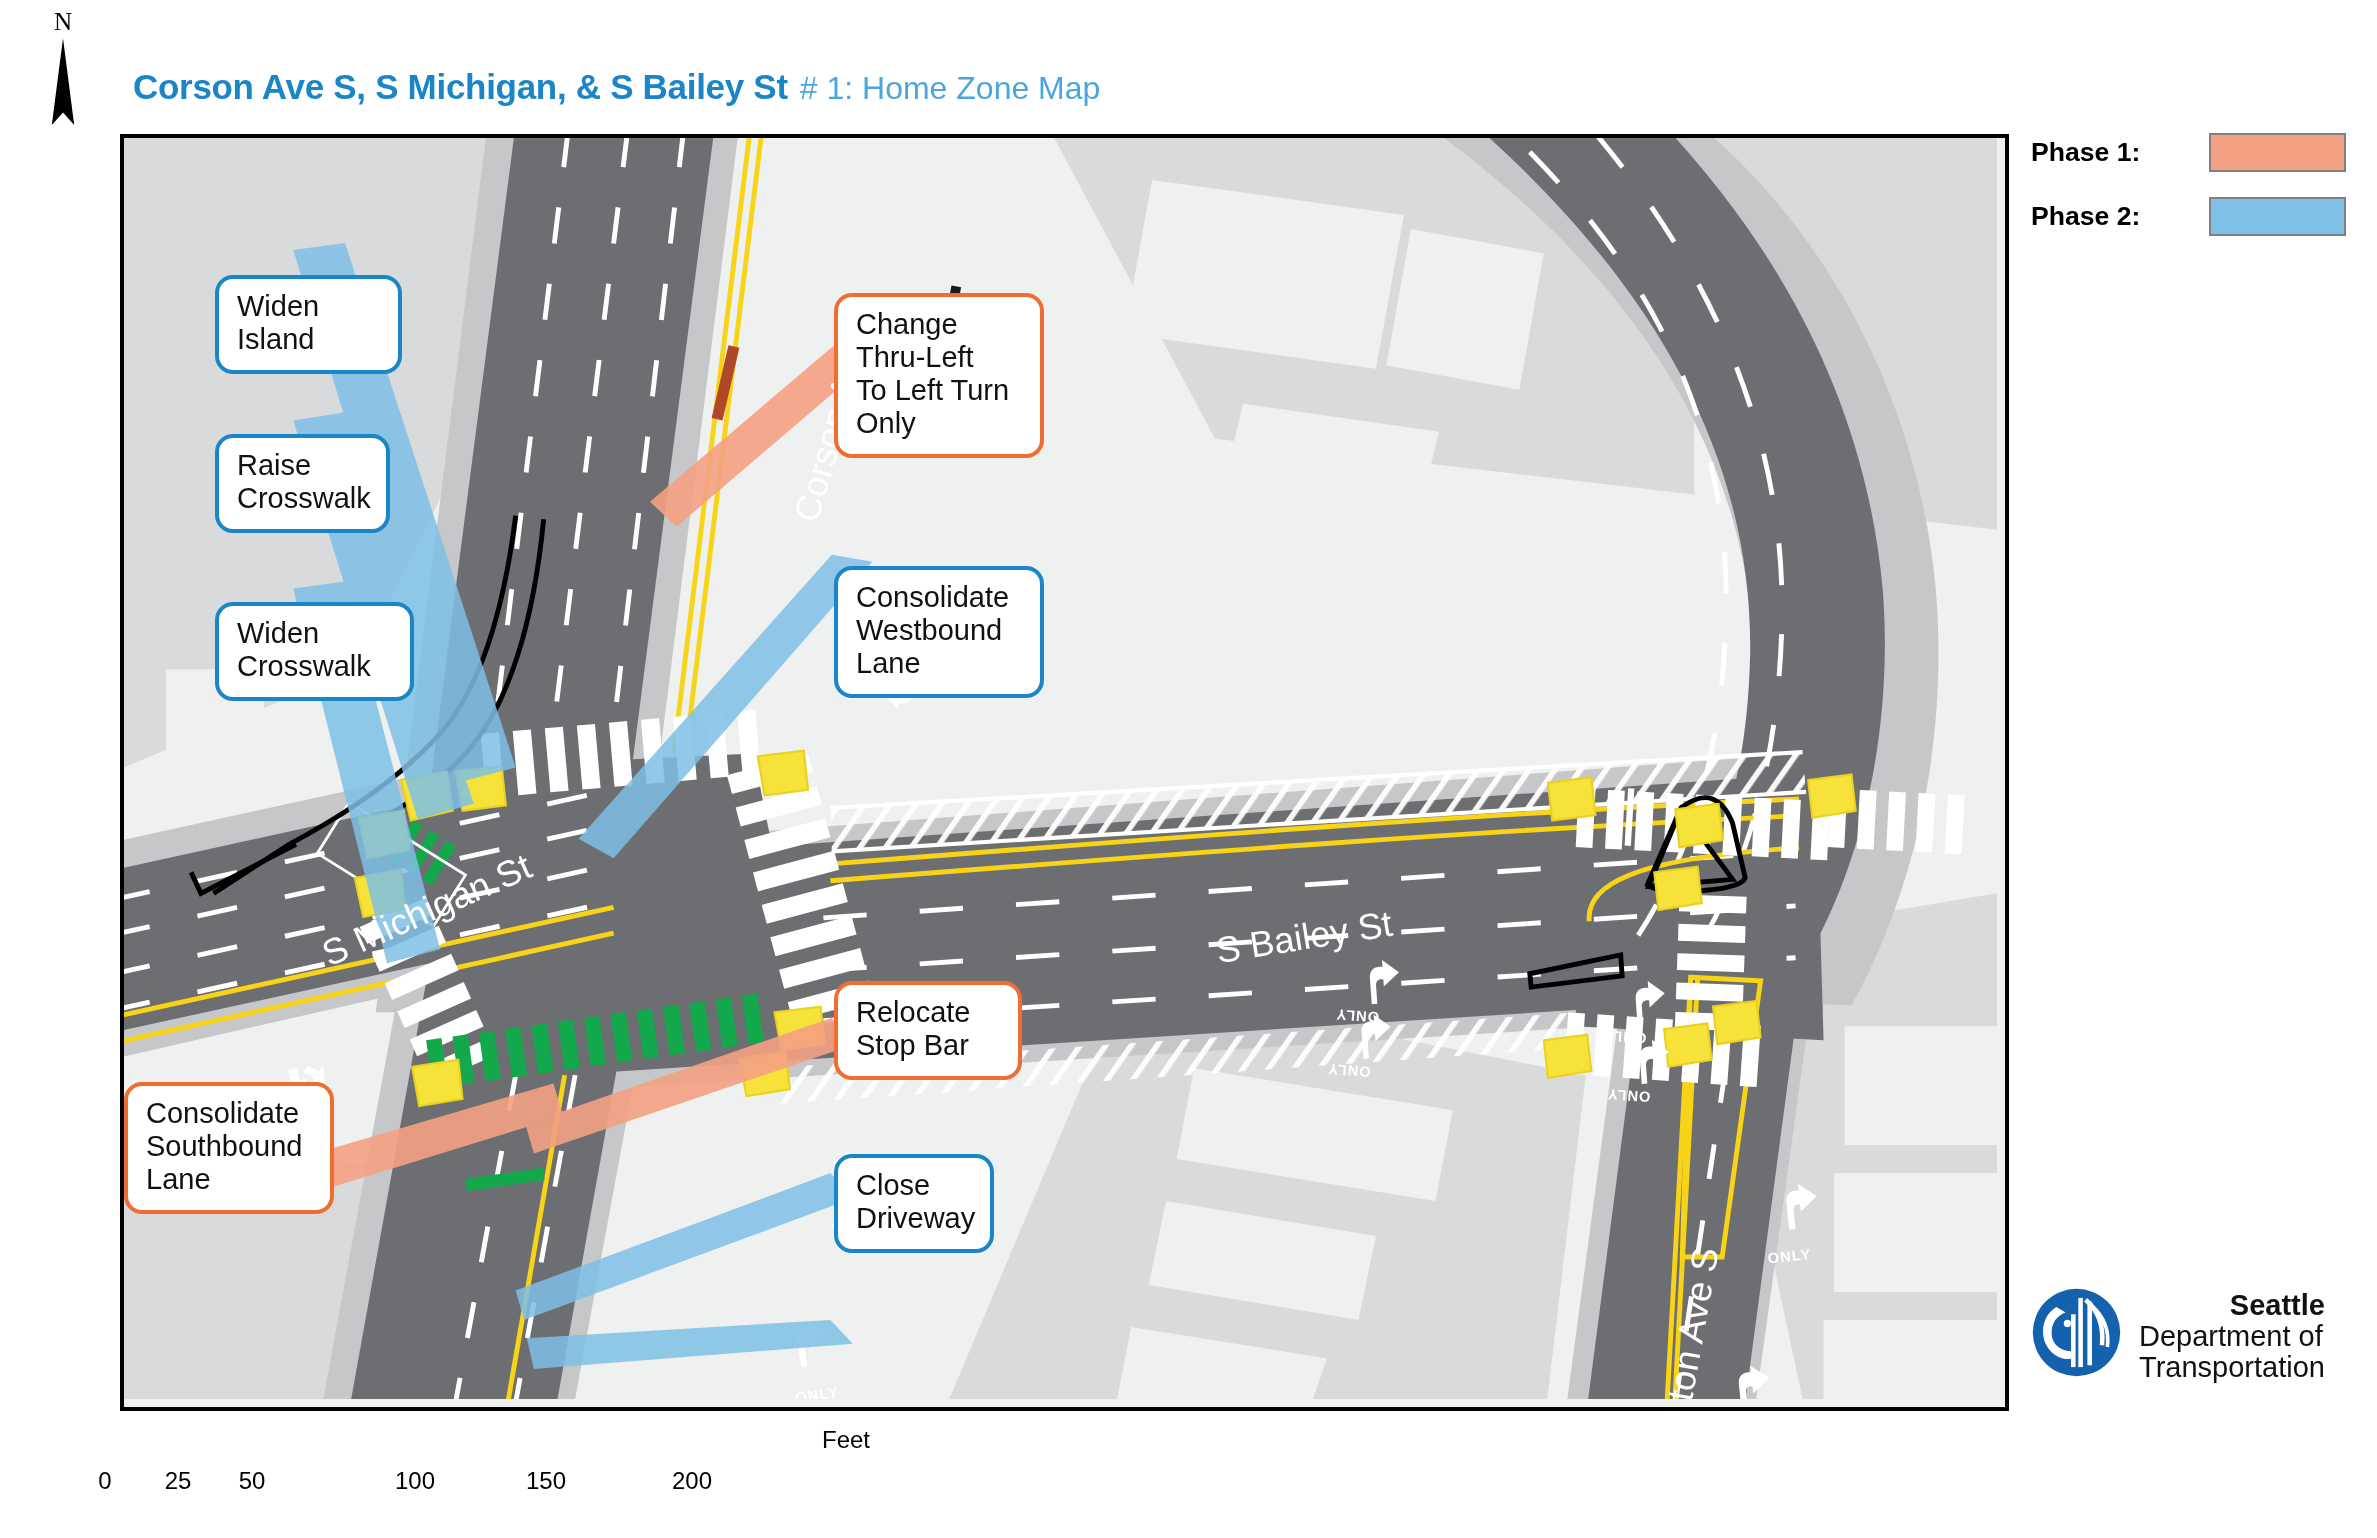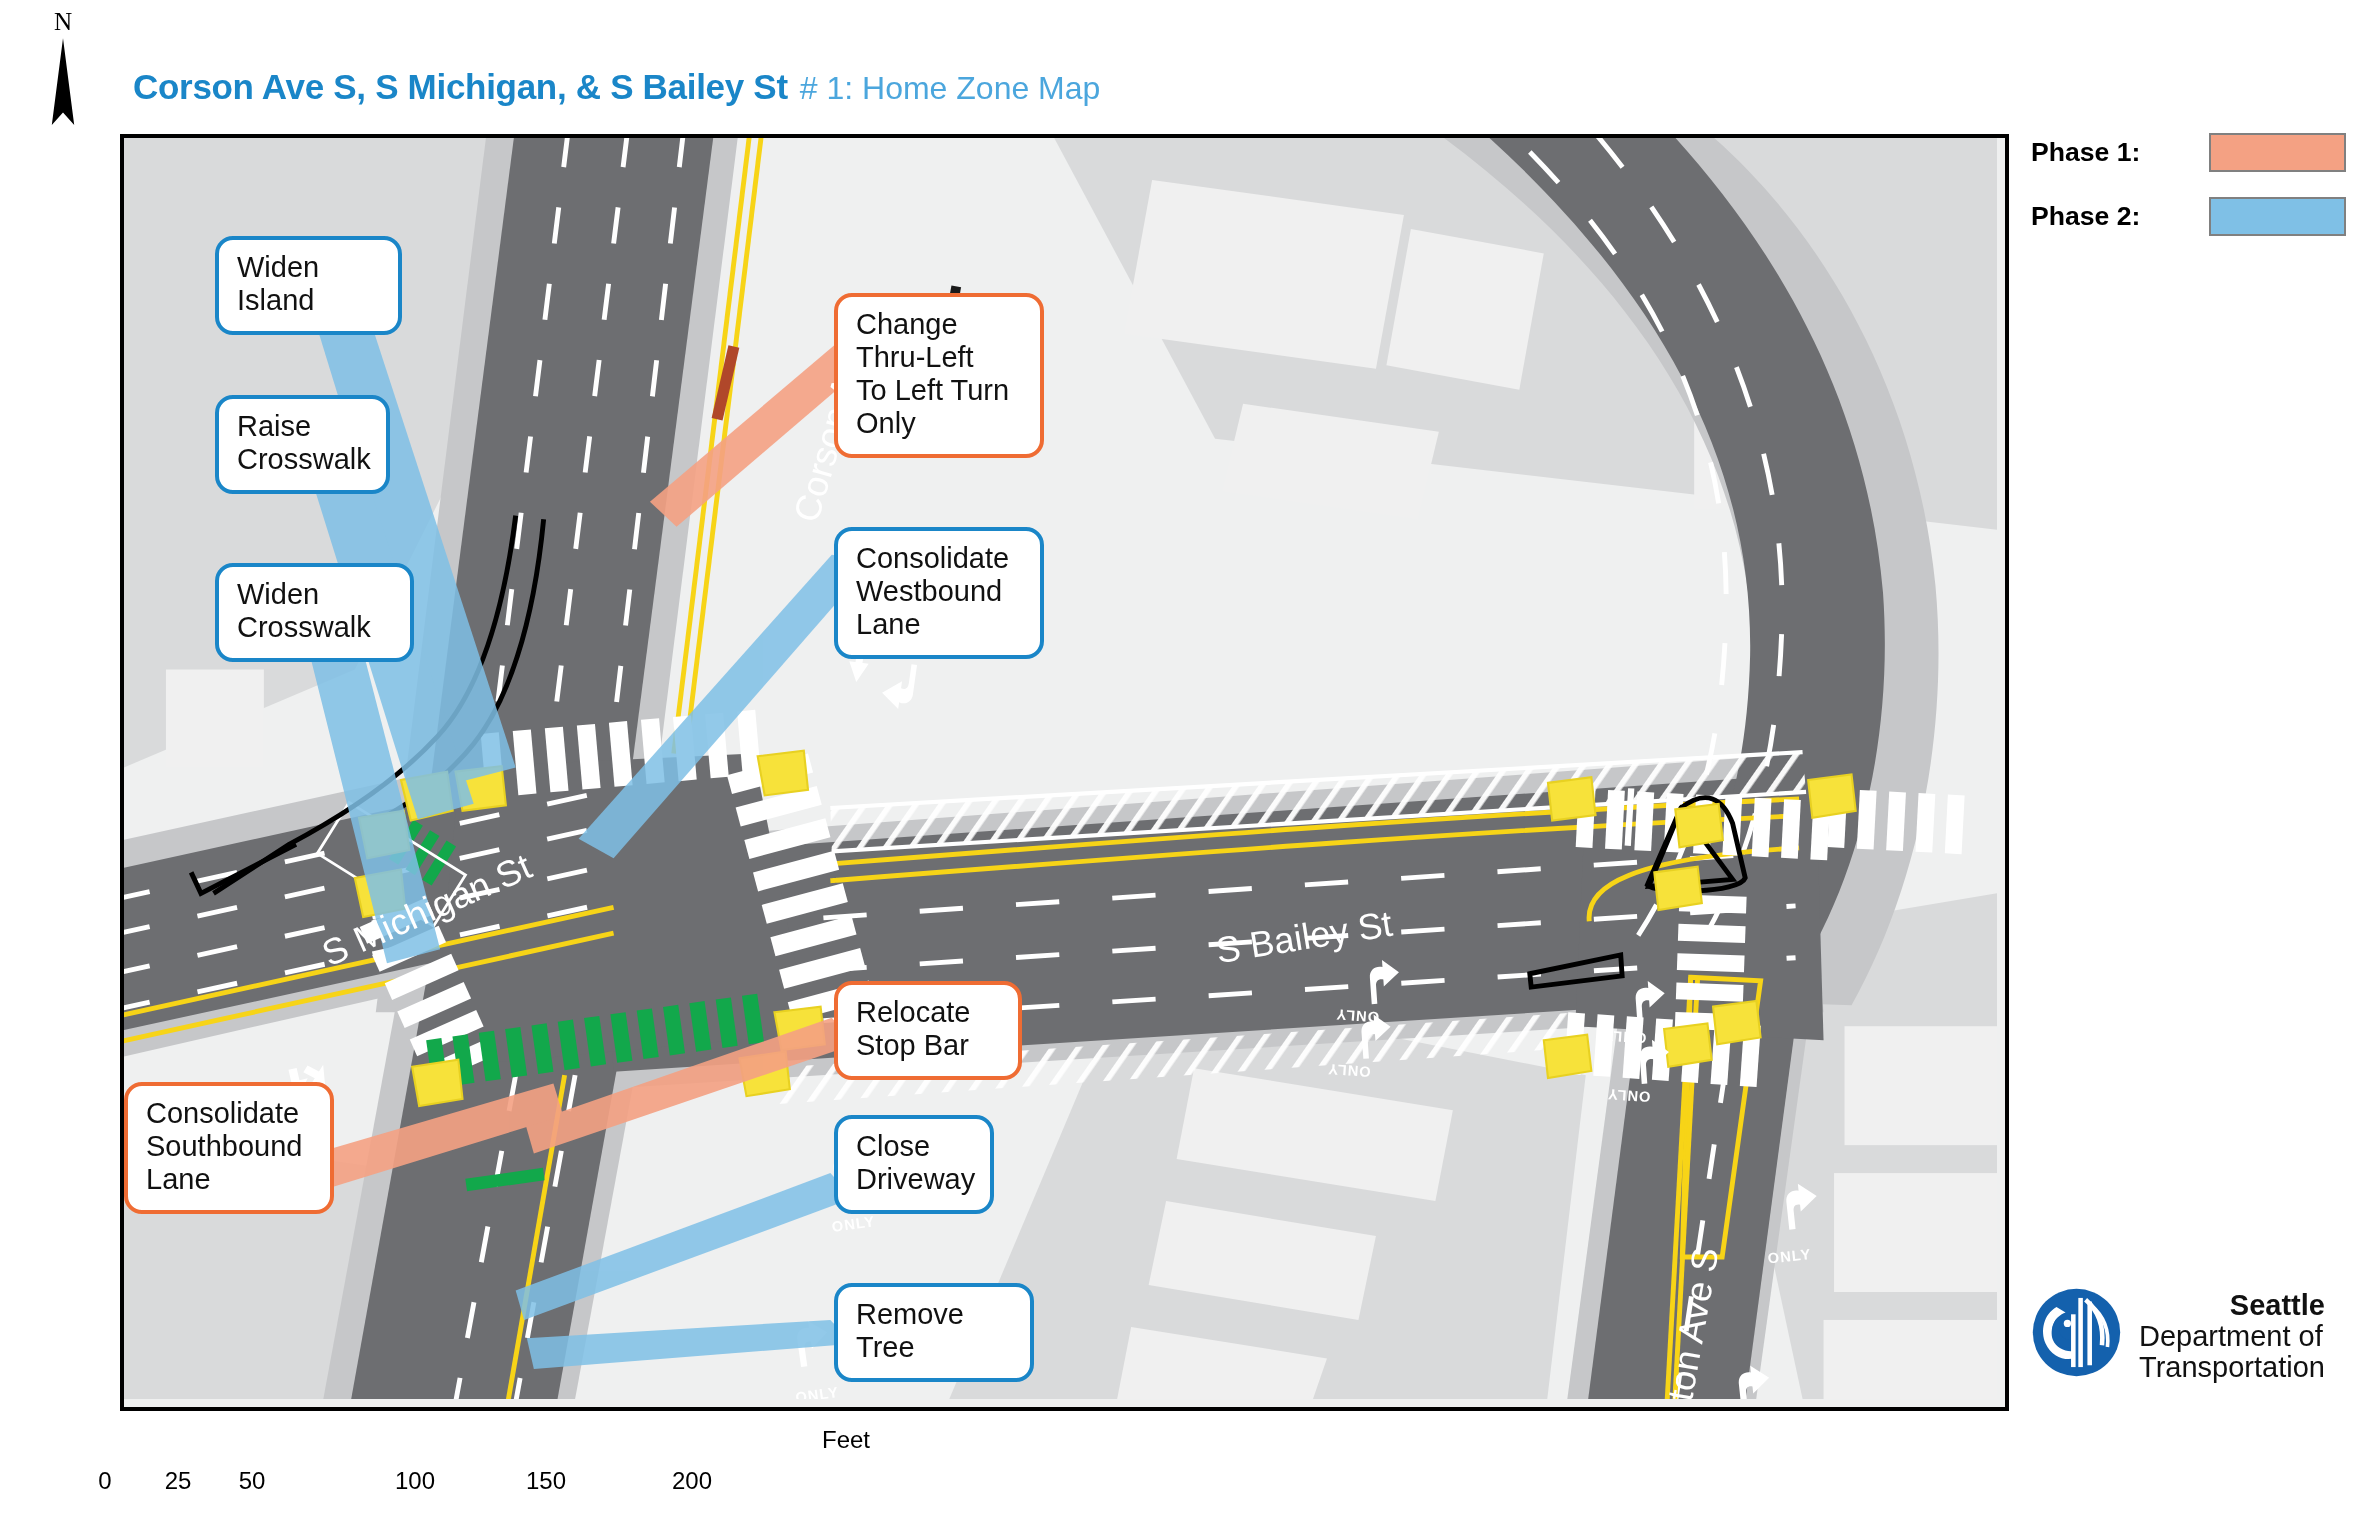--- a/index.html
+++ b/index.html
@@ -37,21 +37,21 @@
   
   #map-frame{position:absolute;left:120px;top:134px;width:1881px;height:1269px;
              border:4.2px solid #000;background:#eff0f0;overflow:hidden;}
   #map-canvas{position:absolute;left:0;top:0;width:1873px;height:1261px;}
 
   
   .callout{position:absolute;background:#fff;border-radius:18px;
            padding:11.2px 15.4px 14px 18px;box-sizing:border-box;
            font-size:29px;line-height:1.14;color:#111;z-index:40;}
   .callout.p1{border:4.9px solid #ef6c33;}
-  .callout.p2{border:4.9px solid #1a86c8;}
+  .callout.p2{border:4.9px solid #1a86c8;margin-top:39px;}
   .callout span{display:block;white-space:nowrap;}
 </style>
 </head>
 <body>
 
 <svg id="north-arrow" viewBox="0 0 120 180">
   <text x="50" y="34" font-family="Liberation Serif, serif" font-size="36" fill="#000" text-anchor="middle">N</text>
   <polygon points="50,46 66,170 50,152 34,170" fill="#000"></polygon>
 </svg>
 
@@ -500,24 +500,20 @@
 <div class="callout p1" style="left:710px;top:843px;width:188px;">
   <span>Relocate</span>
   <span>Stop Bar</span>
 </div>
 
 <div class="callout p2" style="left:710px;top:977px;width:160px;">
   <span>Close</span>
   <span>Driveway</span>
 </div>
 
-<div class="callout p2" style="left:710px;top:1145px;width:200px;">
-  <span>Remove</span>
-  <span>Tree</span>
-</div>
 
 <div class="callout p1" style="left:0px;top:944px;width:210px;">
   <span>Consolidate</span>
   <span>Southbound</span>
   <span>Lane</span>
 </div>
 
 </div>
 
 

